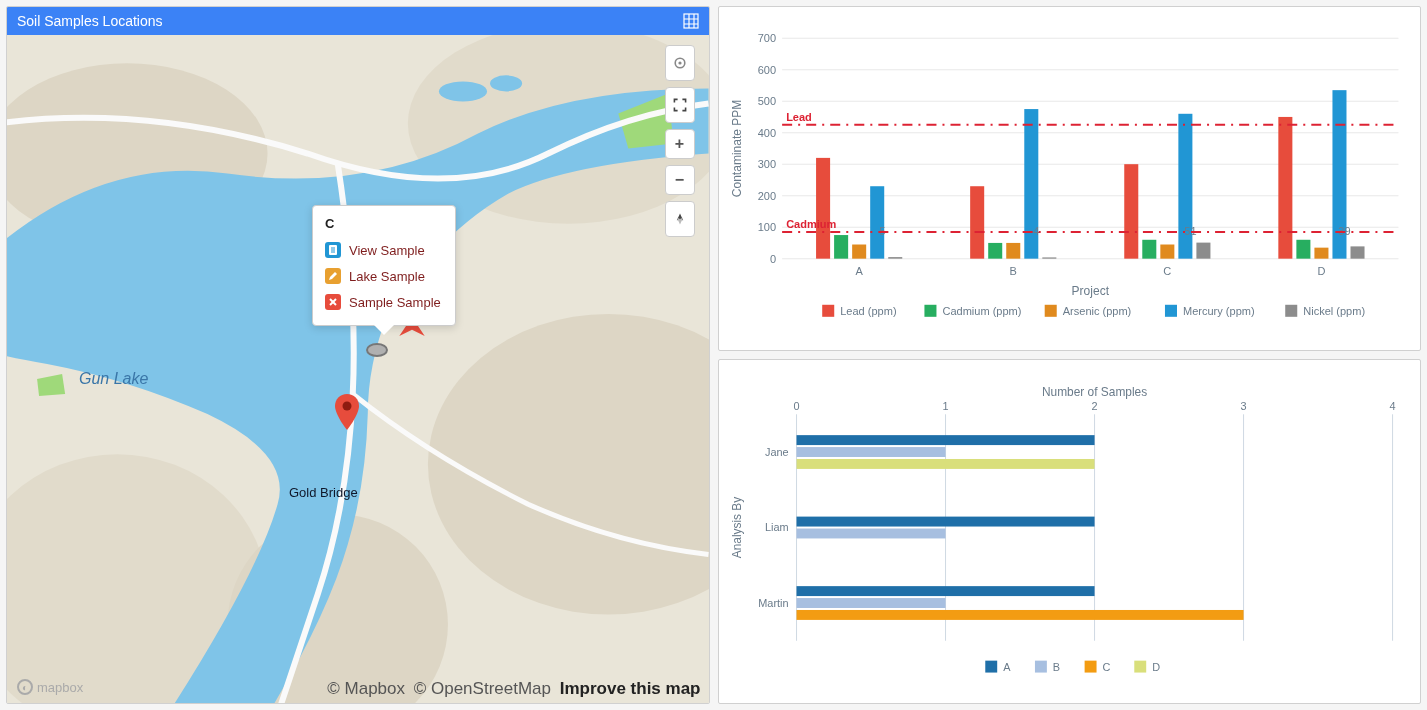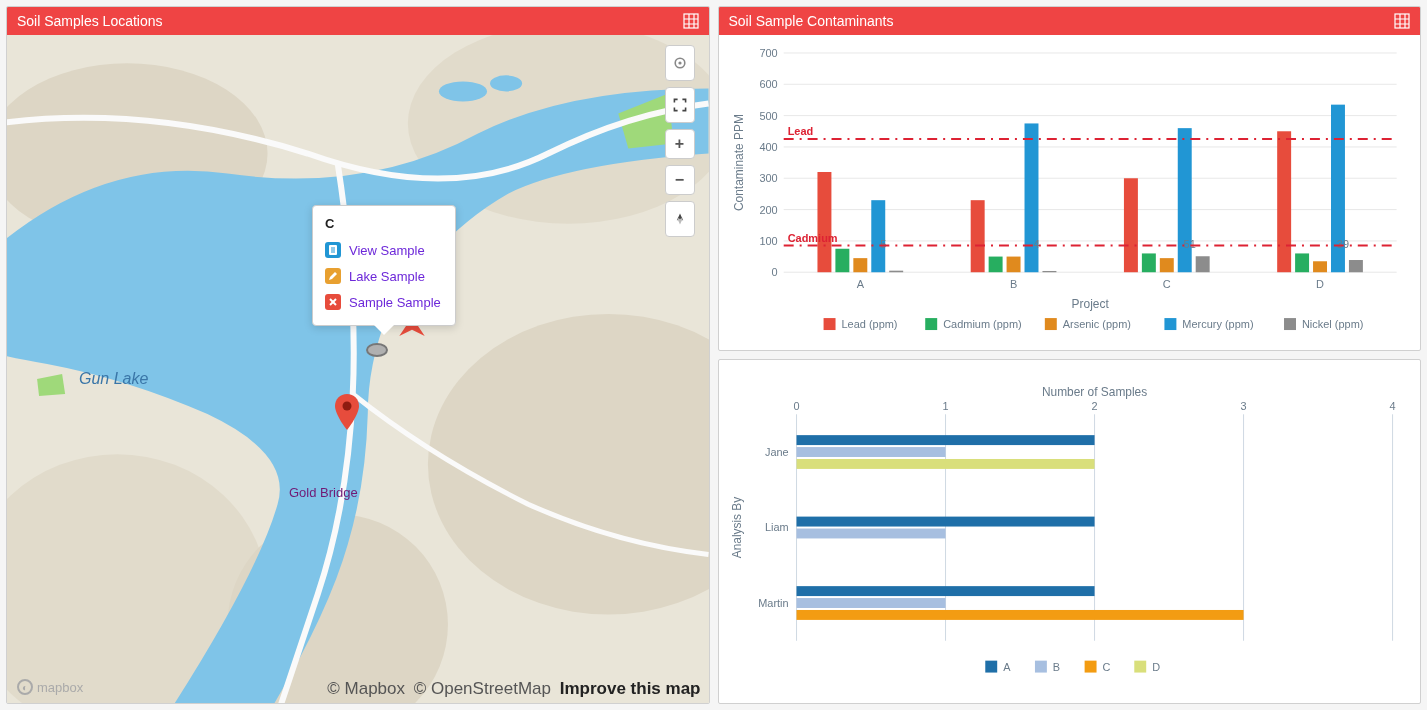--- a/index.html
+++ b/index.html
@@ -21,21 +21,21 @@
   .panel {
     background: #fff;
     border: 1px solid #d0d0d0;
     border-radius: 2px;
     display: flex;
     flex-direction: column;
     overflow: hidden;
   }
   .panel.map-panel { grid-row: 1 / span 2; }
   .panel-header {
-    background: #ef4444;
+    background: #3b82f6;
     color: #fff;
     padding: 6px 10px;
     font-size: 14px;
     font-weight: 500;
     display: flex;
     align-items: center;
     justify-content: space-between;
   }
   .panel-header .grid-icon {
     width: 16px; height: 16px;
@@ -52,21 +52,21 @@
   .map-canvas svg { width: 100%; height: 100%; display: block; }
   .map-label {
     position: absolute;
     font-size: 16px;
     color: #3a76a8;
     font-style: italic;
   }
   .map-town {
     position: absolute;
     font-size: 13px;
-    color: #701a75;
+    color: #0f172a;
   }
   .map-controls {
     position: absolute;
     top: 10px; right: 14px;
     display: flex; flex-direction: column; gap: 6px;
   }
   .map-btn {
     width: 30px; height: 30px;
     background: #fff; border: 1px solid #ccc; border-radius: 4px;
     display: flex; align-items: center; justify-content: center;
@@ -111,21 +111,21 @@
     min-width: 130px;
   }
   .popup::after {
     content: ""; position: absolute; bottom: -10px; left: 50%;
     transform: translateX(-50%);
     border: 10px solid transparent; border-top-color: #fff; border-bottom: none;
   }
   .popup-title { font-weight: bold; font-size: 13px; margin-bottom: 6px; color: #222; }
   .popup-item {
     display: flex; align-items: center; gap: 8px;
-    padding: 5px 0; font-size: 13px; color: #6d28d9; cursor: pointer;
+    padding: 5px 0; font-size: 13px; color: #7f1d1d; cursor: pointer;
   }
   .popup-icon {
     width: 16px; height: 16px; border-radius: 3px;
     display: inline-flex; align-items: center; justify-content: center;
     color: #fff; font-size: 11px; font-weight: bold;
   }
   .popup-icon.view { background: #2196d4; }
   .popup-icon.edit { background: #e8a030; }
   .popup-icon.del  { background: #e74c3c; }
 
@@ -267,34 +267,20 @@
       </div>
       <div class="map-attrib">
         <a>© Mapbox</a>
         <a>© OpenStreetMap</a>
         <a class="improve">Improve this map</a>
       </div>
     </div>
   </div>
 
   <div class="panel">
-    <div class="panel-header">
-      <span>Soil Sample Contaminants</span>
-      <span class="grid-icon">
-        <svg viewBox="0 0 16 16">
-            <g stroke="#fff" stroke-width="1.2" fill="none">
-              <rect x="1" y="1" width="14" height="14"></rect>
-              <line x1="1" y1="6" x2="15" y2="6"></line>
-              <line x1="1" y1="11" x2="15" y2="11"></line>
-              <line x1="6" y1="1" x2="6" y2="15"></line>
-              <line x1="11" y1="1" x2="11" y2="15"></line>
-            </g>
-          </svg>
-      </span>
-    </div>
     <div class="panel-body">
       <div class="chart-wrap">
         <svg id="cont-chart" viewBox="0 0 680 300">
             <line x1="55" y1="230" x2="670" y2="230" stroke="#e8e8e8" stroke-width="1"></line>
             <text x="49" y="234" text-anchor="end" class="axis-text">0</text>
             <line x1="55" y1="198.57142857142858" x2="670" y2="198.57142857142858" stroke="#e8e8e8" stroke-width="1"></line>
             <text x="49" y="202.57142857142858" text-anchor="end" class="axis-text">100</text>
             <line x1="55" y1="167.14285714285714" x2="670" y2="167.14285714285714" stroke="#e8e8e8" stroke-width="1"></line>
             <text x="49" y="171.14285714285714" text-anchor="end" class="axis-text">200</text>
             <line x1="55" y1="135.71428571428572" x2="670" y2="135.71428571428572" stroke="#e8e8e8" stroke-width="1"></line>

